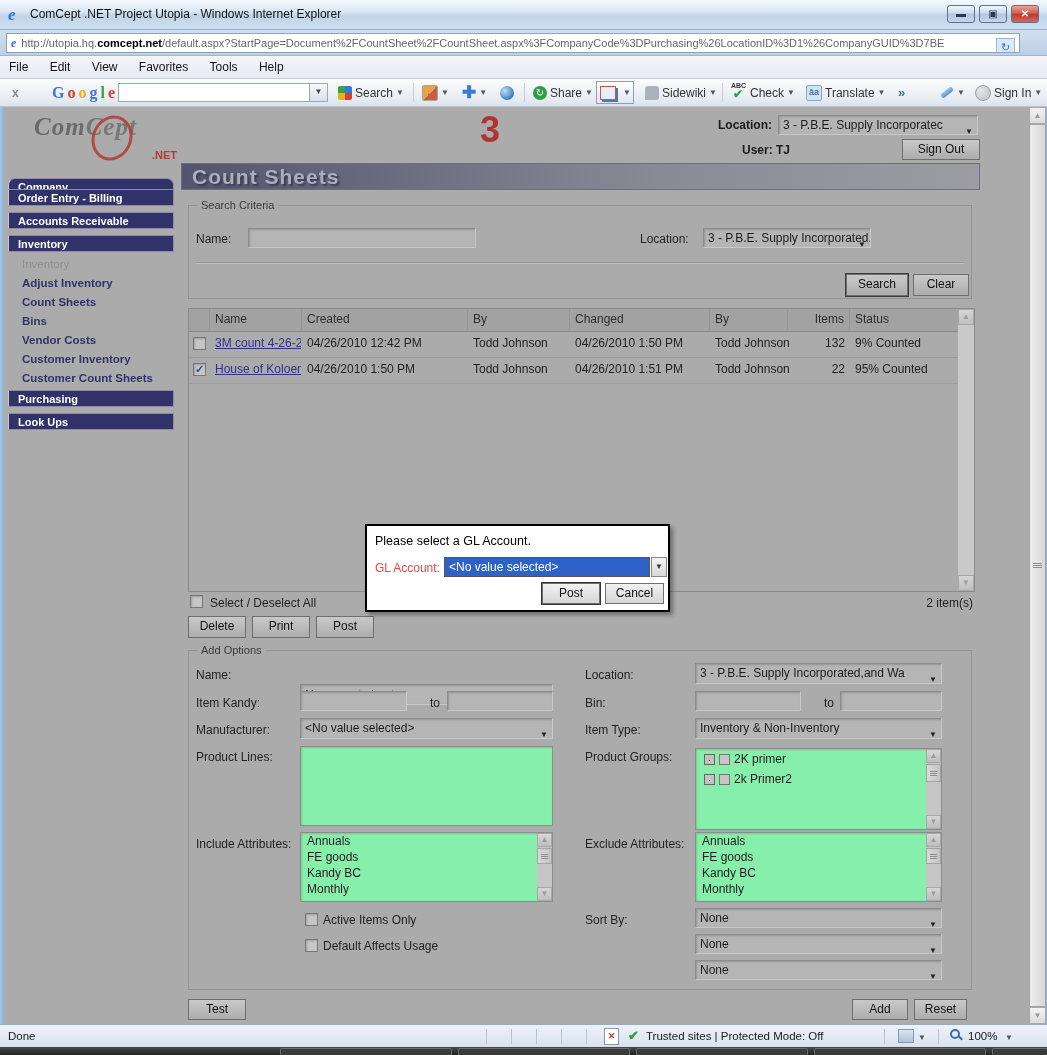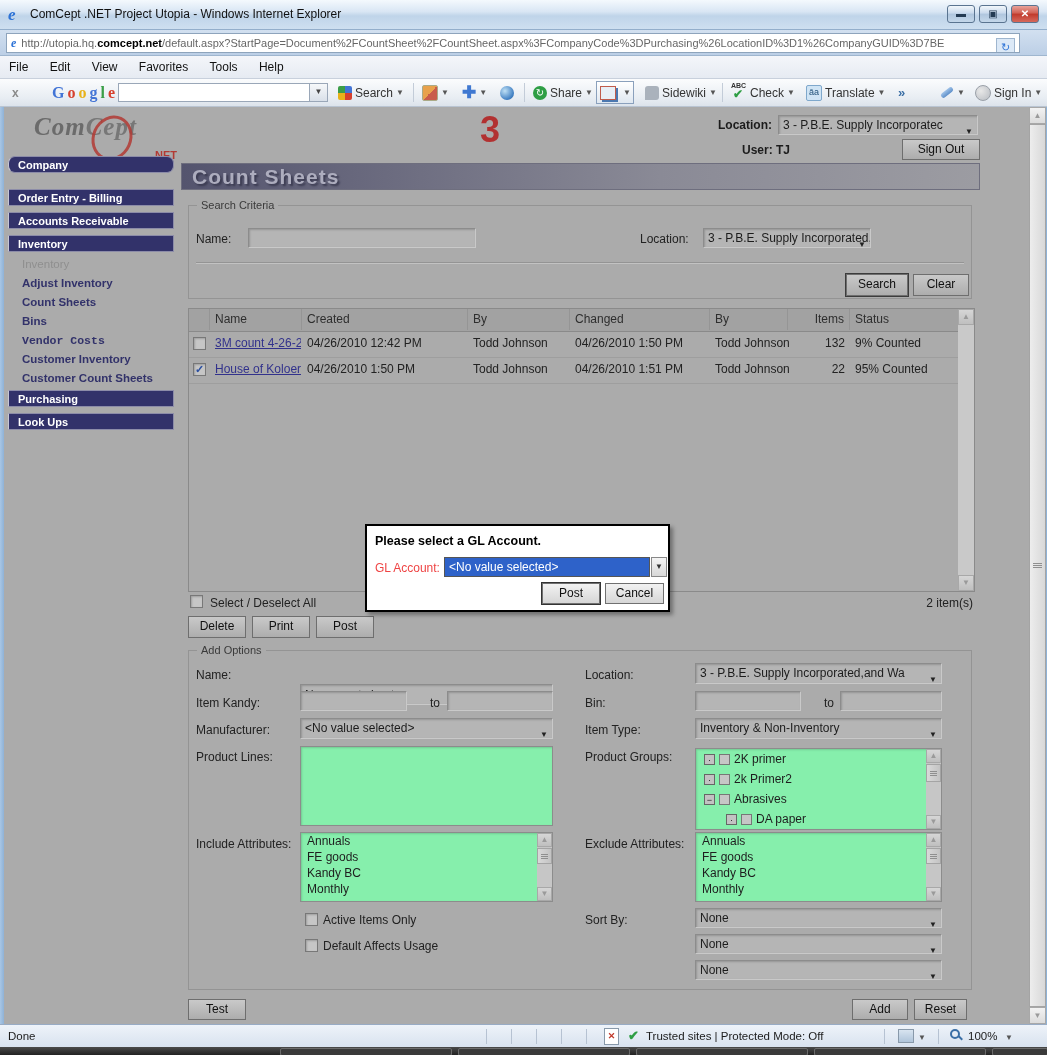--- a/index.html
+++ b/index.html
@@ -90,21 +90,21 @@
   .listbox{background:#86efac;border:1px solid #8C8C8C;box-shadow:inset 1px 1px 2px rgba(0,0,0,.15);box-sizing:border-box;}
   .listbox .li{font-size:12px;color:#1e1e1e;padding:0 0 0 6px;line-height:16px;white-space:nowrap;}
   .texp{display:inline-block;width:11px;height:11px;border:1px solid #666;background:#C2C2C2;
     font-size:9px;line-height:10px;text-align:center;color:#222;vertical-align:middle;box-sizing:border-box;}
   .tcb{display:inline-block;width:11px;height:11px;border:1px solid #777;background:#C6C6C6;
     vertical-align:middle;box-sizing:border-box;margin:0 4px 0 4px;}
   .trow{line-height:20px;font-size:12px;color:#1e1e1e;white-space:nowrap;}
   
   .dialog{left:365px;top:524px;width:305px;height:88px;background:#fff;border:2px solid #000;
     box-sizing:border-box;z-index:50;box-shadow:3px 3px 4px rgba(0,0,0,.35);}
-  .dialog .dtitle{position:absolute;left:8px;top:8px;font-size:12.5px;font-weight:bold;color:#000;}
+  .dialog .dtitle{position:absolute;left:8px;top:8px;font-size:12.5px;font-weight:normal;color:#000;}
   .dialog .dlbl{position:absolute;left:8px;top:35px;font-size:12px;color:#ef4444;}
   .combo-sel{position:absolute;left:77px;top:31px;width:206px;height:20px;background:#2E62C9;border:1px solid #555;
     box-sizing:border-box;color:#fff;font-size:12px;line-height:18px;padding-left:4px;white-space:nowrap;overflow:hidden;}
   .combo-btn{position:absolute;left:284px;top:31px;width:16px;height:20px;background:linear-gradient(#F4F4F4,#D8D8D8);
     border:1px solid #888;box-sizing:border-box;font-size:8px;text-align:center;line-height:18px;color:#333;}
   .dbtn{position:absolute;top:57px;height:21px;background:linear-gradient(#F2F2F2,#D6D6D6);
     border:1px solid #707070;box-sizing:border-box;font-size:12px;text-align:center;line-height:19px;color:#111;}
   .dbtn.def{box-shadow:0 0 0 1px #333;}
   
   .statusbar{left:0;top:1024px;width:1047px;height:23px;background:linear-gradient(#EEF3F9,#D8E2EF);
@@ -227,29 +227,29 @@
   <span class="abs hlabel" style="left:714px;top:11px;">Location:</span>
   <div class="abs inp dd" style="left:774px;top:8px;width:200px;height:20px;">
     <span>3 - P.B.E. Supply Incorporatec</span>
     <span class="ddarrow">▼</span>
   </div>
   <span class="abs hlabel" style="left:738px;top:36px;">User: TJ</span>
   <div class="abs btn" style="left:898px;top:32px;width:78px;height:21px;">Sign Out</div>
 </div>
 
 <div>
-  <div class="side-h" style="top:156px;border-radius:7px;">Company</div>
+  <div class="side-h" style="top:178px;border-radius:7px;">Company</div>
   <div class="side-h" style="top:189px;">Order Entry - Billing</div>
   <div class="side-h" style="top:212px;">Accounts Receivable</div>
   <div class="side-h" style="top:235px;">Inventory</div>
   <div class="side-d" style="top:258px;">Inventory</div>
   <div class="side-l" style="top:277px;">Adjust Inventory</div>
   <div class="side-l" style="top:296px;">Count Sheets</div>
   <div class="side-l" style="top:315px;">Bins</div>
-  <div class="side-l" style="top:334px;font-family:Liberation Mono, monospace;">Vendor Costs</div>
+  <div class="side-l" style="top:334px;">Vendor Costs</div>
   <div class="side-l" style="top:353px;">Customer Inventory</div>
   <div class="side-l" style="top:372px;">Customer Count Sheets</div>
   <div class="side-h" style="top:390px;">Purchasing</div>
   <div class="side-h" style="top:413px;">Look Ups</div>
 </div>
 
 <div class="abs banner">
   <div>Count Sheets</div>
 </div>
 
@@ -344,22 +344,20 @@
   <span class="ddarrow">▼</span>
 </div>
 
 <span class="abs lbl" style="left:196px;top:750px;">Product Lines:</span>
 <div class="abs listbox" style="left:300px;top:746px;width:253px;height:80px;"></div>
 
 <span class="abs lbl" style="left:585px;top:750px;">Product Groups:</span>
 <div class="abs listbox" style="left:695px;top:748px;width:247px;height:82px;overflow:hidden;">
   <div class="trow" style="padding-left:8px;"><span class="texp">·</span><span class="tcb"></span><span>2K primer</span></div>
   <div class="trow" style="padding-left:8px;"><span class="texp">·</span><span class="tcb"></span><span>2k Primer2</span></div>
-  <div class="trow" style="padding-left:8px;"><span class="texp">−</span><span class="tcb"></span><span>Abrasives</span></div>
-  <div class="trow" style="padding-left:30px;"><span class="texp">·</span><span class="tcb"></span><span>DA paper</span></div>
   <div class="vsb" style="right:0;top:0;width:15px;height:80px;">
     <div class="sbbtn" style="top:0;height:14px;line-height:12px;">▲</div>
     <div class="sbthumb" style="top:15px;height:18px;">
         <div class="grip" style="top:6px;"></div>
       </div>
     <div class="sbbtn" style="bottom:0;height:14px;line-height:12px;">▼</div>
   </div>
 </div>
 
 <span class="abs lbl" style="left:196px;top:837px;">Include Attributes:</span>

